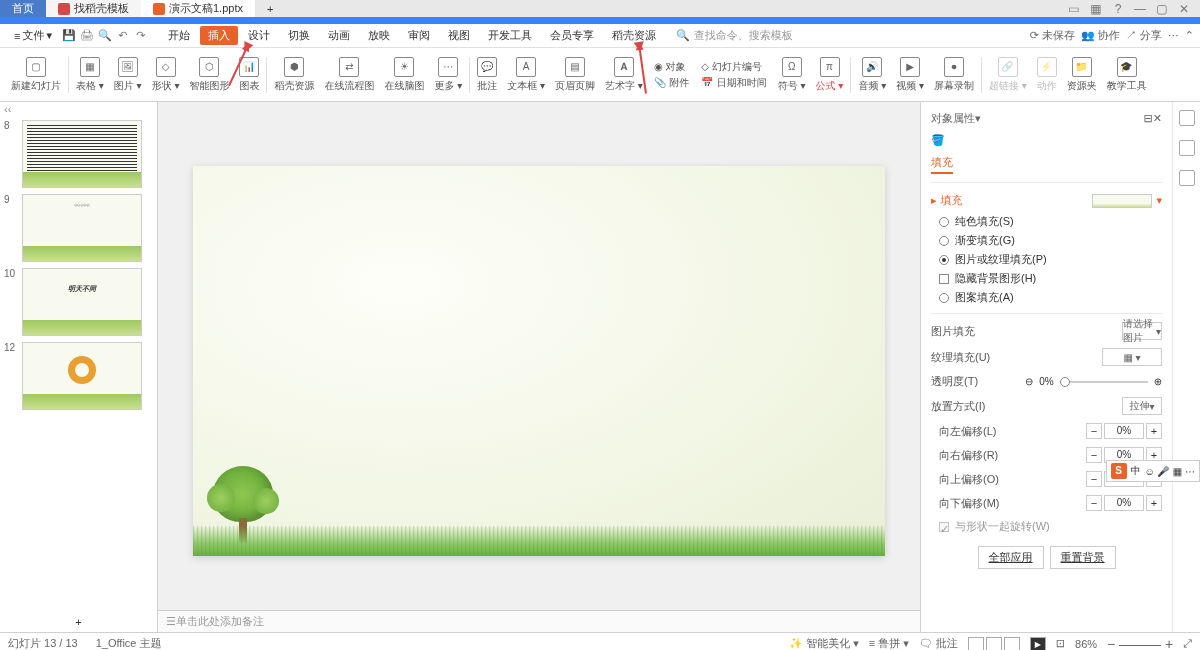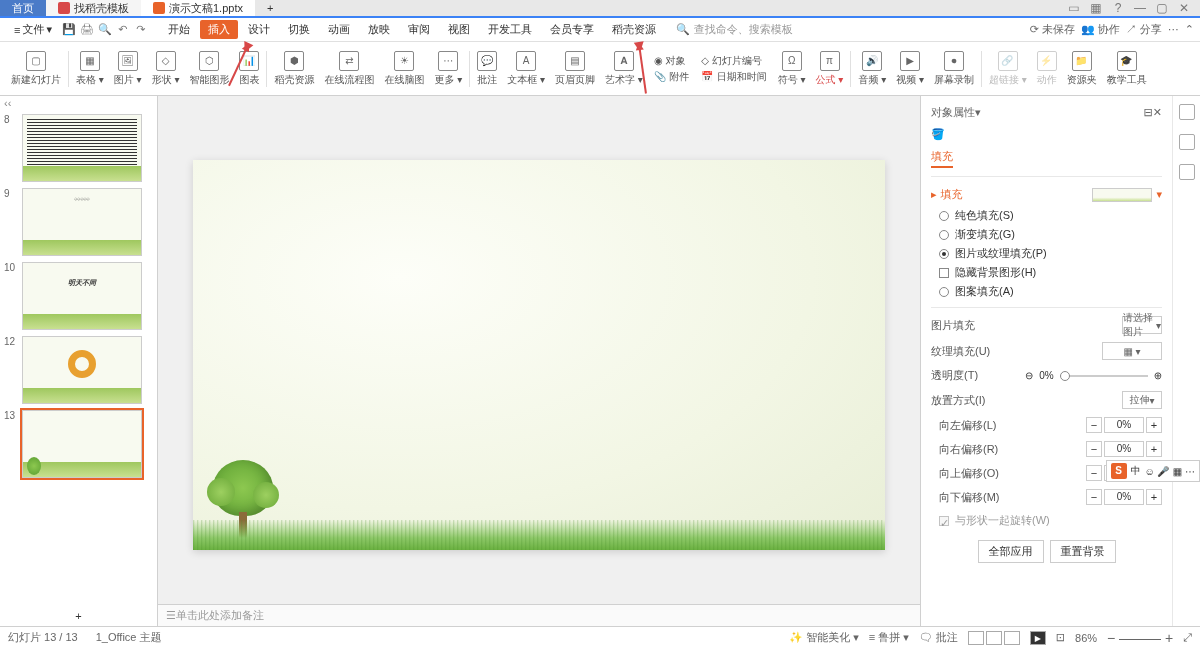--- a/index.html
+++ b/index.html
@@ -1,19 +1,19 @@
 <!DOCTYPE html>
 <html><head>
 <meta charset="utf-8">
 <style>
 * { margin: 0; padding: 0; box-sizing: border-box; font-family: "Microsoft YaHei", sans-serif; }
 body { width: 1200px; height: 650px; background: #fff; overflow: hidden; font-size: 11px; color: #333; position: relative; }
 
 
-.tab-bar { height: 18px; background: #e8e8e8; display: flex; align-items: flex-start; border-bottom: 2px solid #3b82f6; }
+.tab-bar { height: 24px; background: #e8e8e8; display: flex; align-items: center; border-bottom: 7px solid #3b82f6; }
 .tab { padding: 0 12px; height: 100%; display: flex; align-items: center; gap: 4px; font-size: 11px; cursor: pointer; }
 .tab.home { background: #4a7bc8; color: #fff; }
 .tab.tpl { background: #f5f5f5; }
 .tab.active-file { background: #fff; }
 .tab-icon { width: 12px; height: 12px; display: inline-block; }
 .tab-icon.orange { background: #e8632a; border-radius: 2px; }
 .tab-icon.red { background: #d84848; border-radius: 2px; }
 .win-controls { margin-left: auto; display: flex; align-items: center; gap: 6px; padding-right: 8px; color: #777; }
 .win-ctrl { width: 16px; height: 16px; display: flex; align-items: center; justify-content: center; font-size: 12px; }
 
@@ -90,21 +90,21 @@
 .prop-label { flex: 1; color: #555; }
 .prop-ctrl { width: 60px; height: 18px; border: 1px solid #ccc; font-size: 10px; display: flex; align-items: center; justify-content: center; color: #666; }
 .select-ctrl { width: 40px; }
 .slider-row { display: flex; align-items: center; margin: 8px 0; gap: 6px; }
 .slider-track { flex: 1; height: 2px; background: #ccc; position: relative; }
 .slider-handle { position: absolute; left: 0; top: -4px; width: 10px; height: 10px; border: 1px solid #888; border-radius: 50%; background: #fff; }
 .stepper { display: flex; align-items: center; gap: 2px; }
 .step-btn { width: 16px; height: 16px; border: 1px solid #ccc; text-align: center; line-height: 14px; cursor: pointer; }
 .step-val { width: 40px; height: 16px; border: 1px solid #ccc; text-align: center; line-height: 14px; font-size: 10px; }
 .apply-row { margin-top: 12px; display: flex; gap: 6px; justify-content: center; }
-.apply-btn { padding: 3px 10px; border: 1px solid #ccc; font-size: 11px; cursor: pointer; }
+.apply-btn { padding: 3px 10px; border: 1px solid #ccc; font-size: 11px; cursor: pointer; text-decoration: underline; }
 
 .side-icons { width: 28px; border-left: 1px solid #e8e8e8; display: flex; flex-direction: column; align-items: center; padding-top: 8px; gap: 14px; }
 .side-icon { width: 16px; height: 16px; border: 1px solid #aaa; border-radius: 2px; cursor: pointer; }
 
 
 .status-bar { height: 22px; border-top: 1px solid #d0d0d0; display: flex; align-items: center; padding: 0 8px; font-size: 11px; color: #666; }
 .status-right { margin-left: auto; display: flex; align-items: center; gap: 10px; }
 .view-btns { display: flex; gap: 2px; }
 .view-btn { width: 16px; height: 14px; border: 1px solid #aaa; cursor: pointer; }
 
@@ -304,26 +304,20 @@
           </div>
         </div>
       <div class="thumb-row">
           <div class="thumb-num">12</div>
           <div class="thumb">
             <div class="thumb-content" style="display:flex;align-items:center;justify-content:center">
               <div style="width:28px;height:28px;border:7px solid #e8a030;border-radius:50%"></div>
             </div>
           </div>
         </div>
-      <div class="thumb-row">
-          <div class="thumb-num">13</div>
-          <div class="thumb selected">
-            <div style="position:absolute;bottom:2px;left:4px;width:14px;height:18px;background:radial-gradient(circle,#8dc850,#5a9e30);border-radius:50%"></div>
-          </div>
-        </div>
     </div>
     <div style="text-align:center;padding:4px;cursor:pointer">+</div>
   </div>
 
   <div class="canvas-area">
     <div class="canvas-wrap">
       <div class="slide">
         <div class="tree">
           <div class="tree-crown"></div>
           <div class="tree-trunk"></div>

